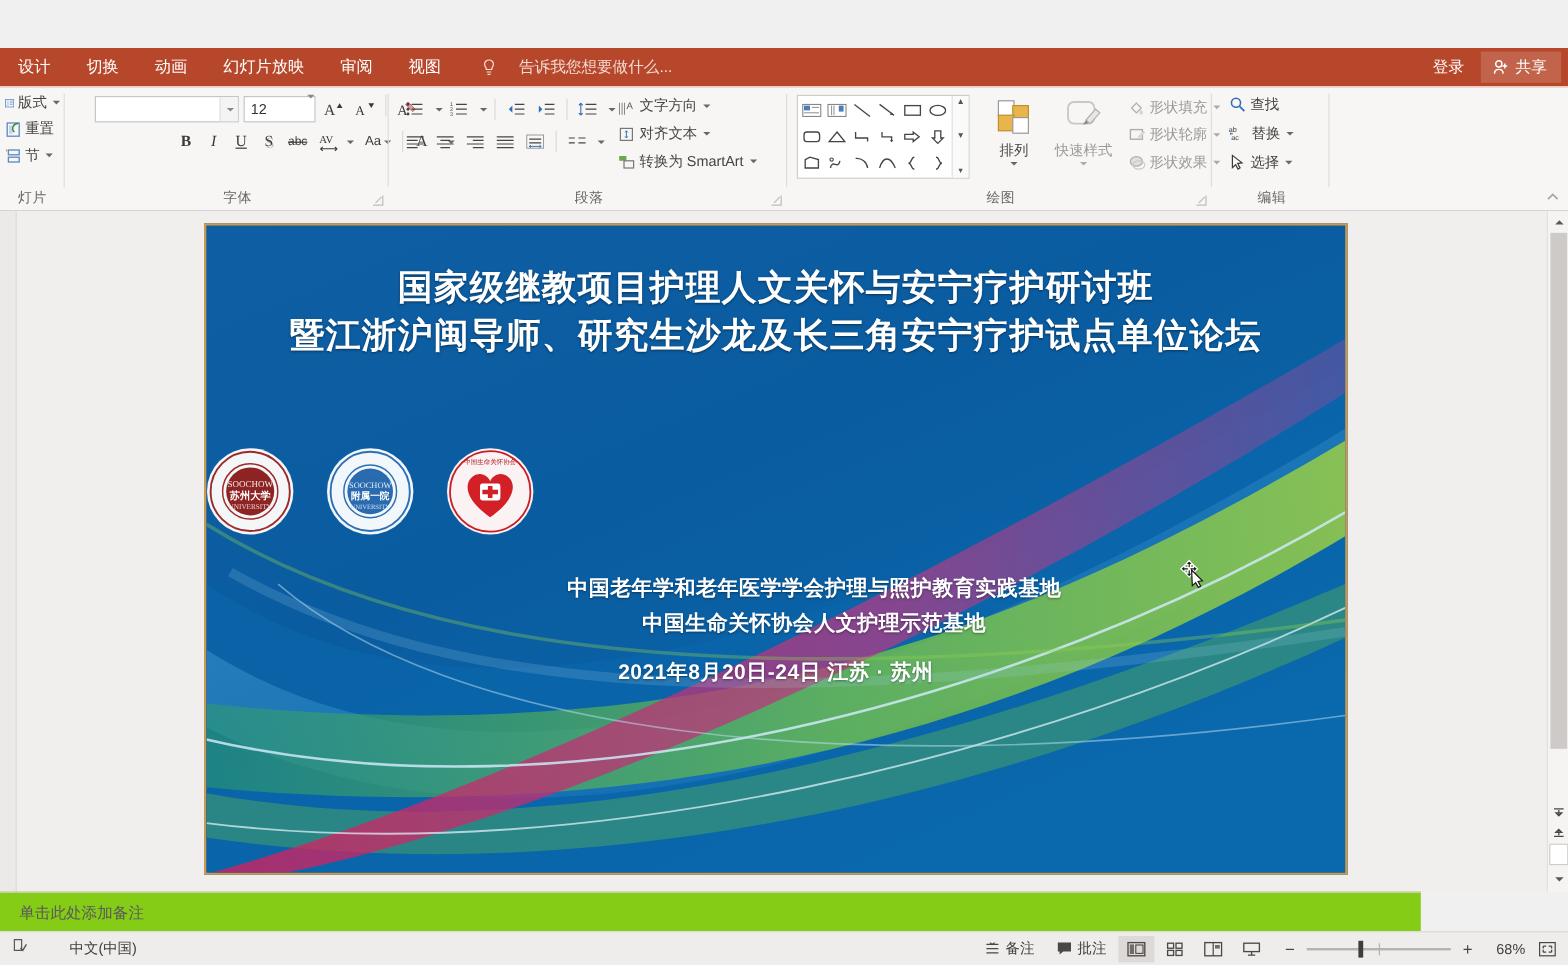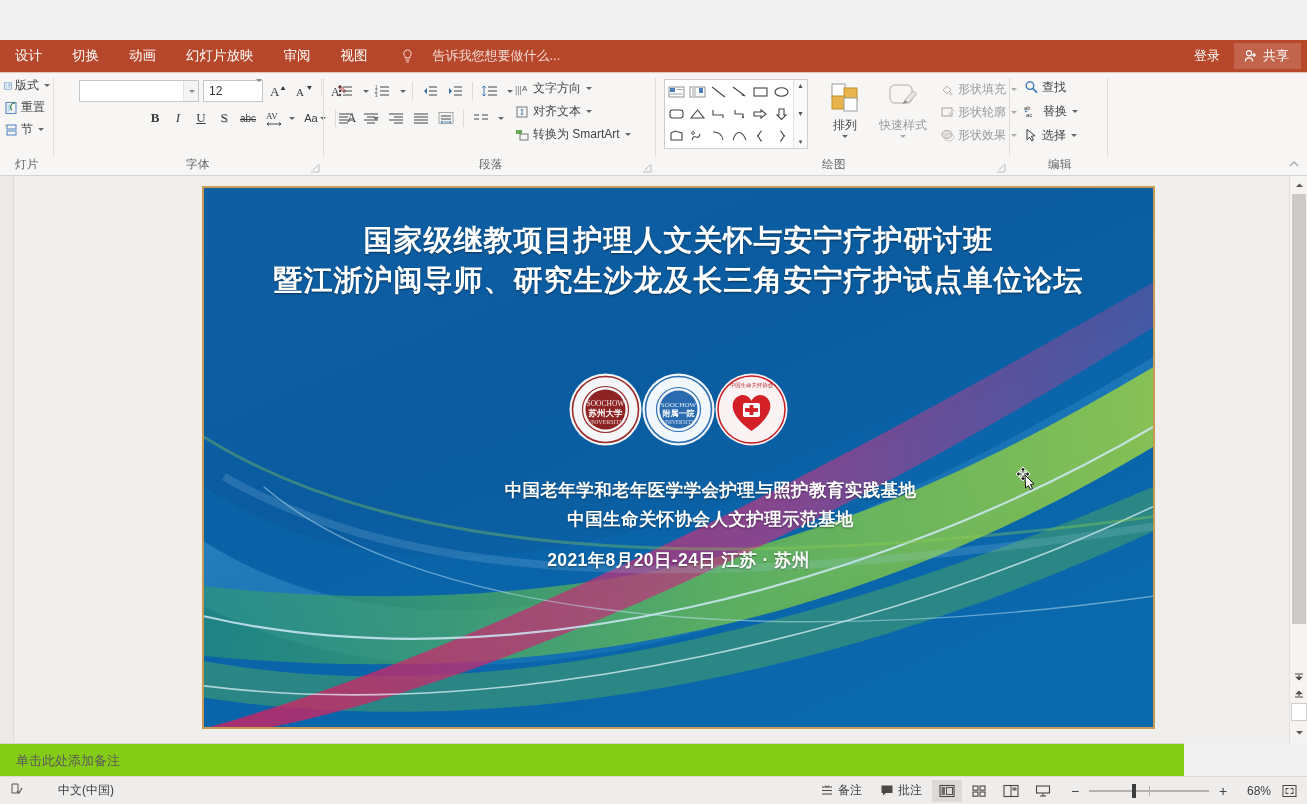--- a/index.html
+++ b/index.html
@@ -122,31 +122,31 @@
   .thumbpane { position:absolute; left:0; top:0; width:14px; height:567px; background:#eceae8;
                border-right:1px solid #dedbd8; }
   .scrollv { position:absolute; right:0; top:0; width:18px; height:567px; background:#f5f4f3;
              border-left:1px solid #e2dfdc; }
   .sarrow { width:18px; height:18px; display:flex; align-items:center; justify-content:center; }
   .sthumb { position:absolute; left:2px; top:18px; width:14px; height:430px; background:#cdcac7; }
   .scrollv .bottomgrp { position:absolute; bottom:2px; left:0; width:18px; }
   .scrollv .bgbox { width:16px; height:18px; margin:0 1px 2px 1px; background:#fff; border:1px solid #cfcccb; }
 
   
-  .slidewrap { position:absolute; left:170px; top:10px; width:953px; height:543px;margin-left:32px; }
+  .slidewrap { position:absolute; left:170px; top:10px; width:953px; height:543px; }
   .slide { position:absolute; inset:0; border:2px solid #c99a52; overflow:hidden; background:#0a5ca0; }
   .slide-bg { position:absolute; inset:0; }
 
   .slide-title { position:absolute; left:0; top:32px; width:100%; text-align:center; }
   .slide-title .l {
     color:#ffffff; font-weight:bold; font-size:29px; line-height:1.38; letter-spacing:1px;
     text-shadow: 0 1px 2px rgba(0,0,0,.45);
   }
   .logos { position:absolute; left:0; top:185px; width:100%;
-           display:flex; justify-content:center; }
+           display:flex; gap:27px; }
   .logo { width:73px; height:73px; border-radius:50%; position:relative; }
   .body-text { position:absolute; left:0; top:288px; width:100%; text-align:center; }
   .body-text .row { color:#fff; font-size:17.5px; font-weight:bold; line-height:1.68; letter-spacing:.4px;
                     text-shadow:0 1px 2px rgba(0,0,0,.4); }
   .body-text .indent { padding-left:64px; }
   .datum { margin-top:11px; font-size:18.5px; }
 
   
   .cursor { position:absolute; left:812px; top:279px; width:28px; height:28px; pointer-events:none; }
 

